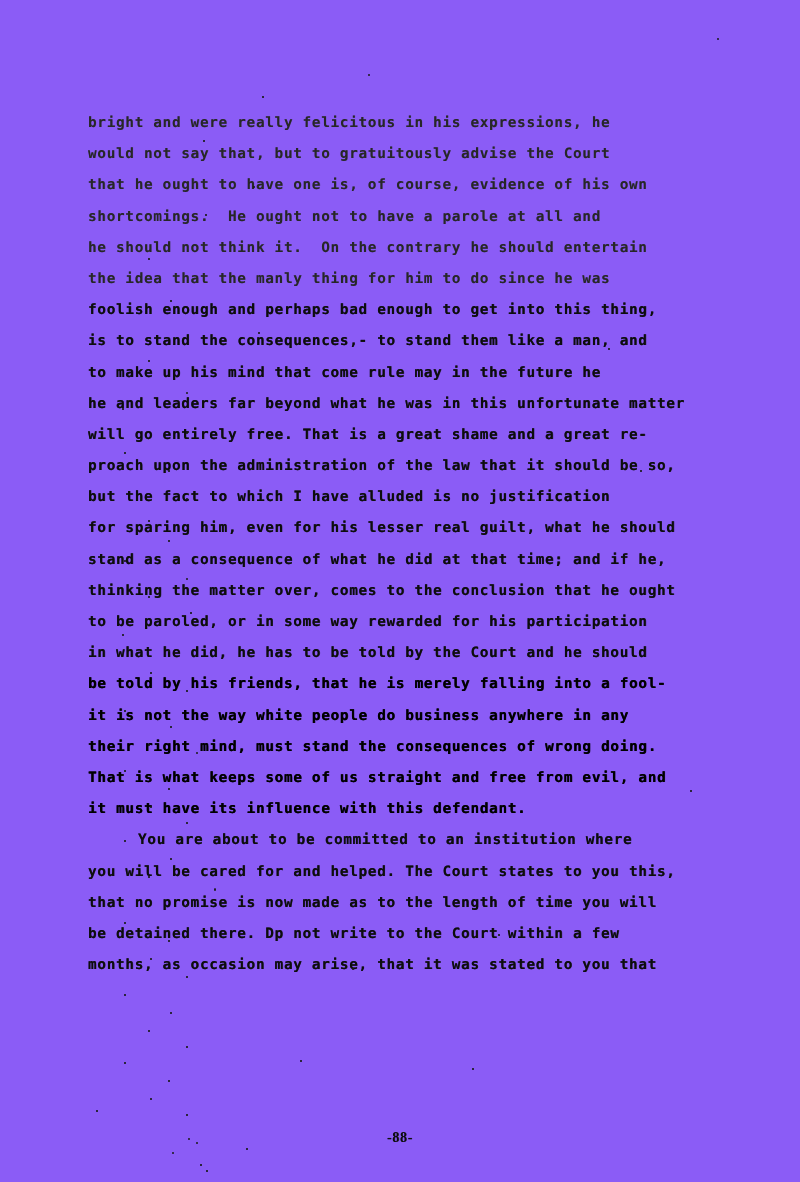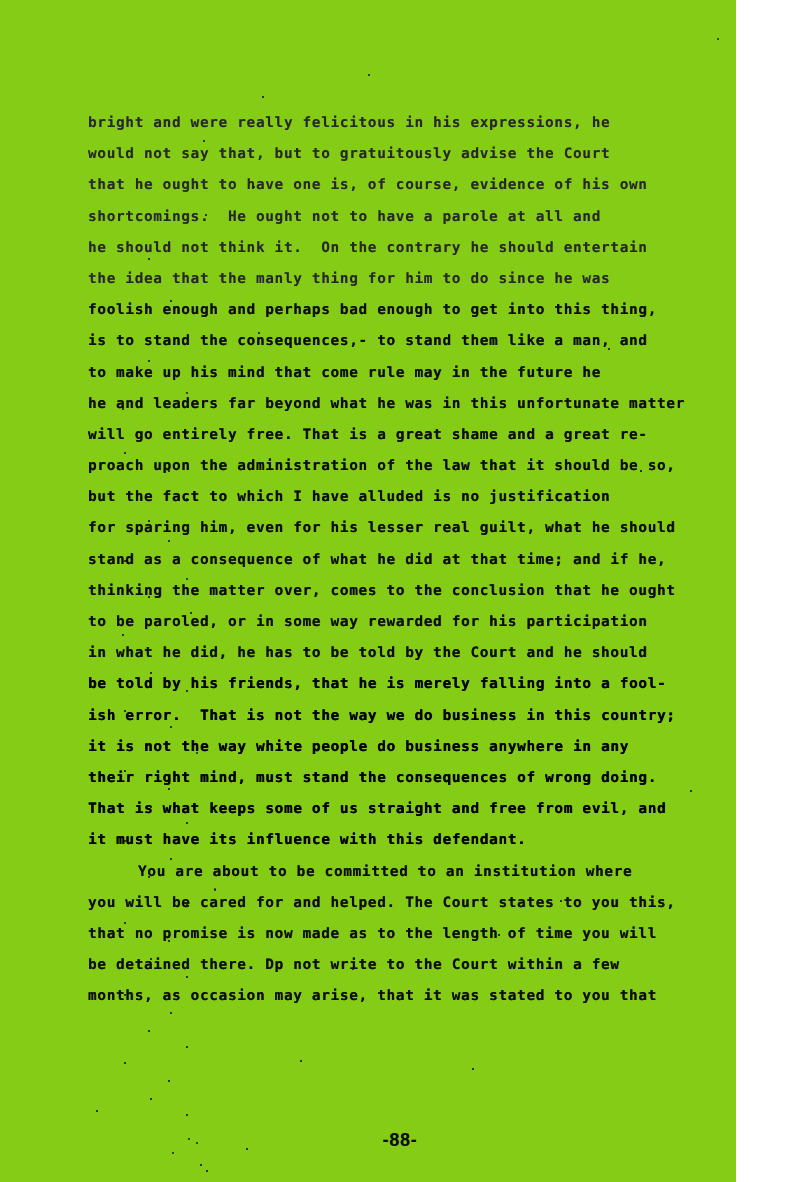--- a/index.html
+++ b/index.html
@@ -3,23 +3,23 @@
 <meta charset="utf-8">
 <style>
   html, body {
     margin: 0;
     padding: 0;
     background: #ffffff;
   }
 
   .page {
     position: relative;
-    width: 736px;
+    width: 800px;
     height: 1182px;
-    background: #84cc16;
+    background: #8b5cf6;
     overflow: hidden;
     font-family: "DejaVu Sans Mono", "Liberation Mono", monospace;
   }
 
   
   .speckles {
     position: absolute;
     inset: 0;
     pointer-events: none;
     z-index: 3;
@@ -69,26 +69,26 @@
     padding-left: 50px;
   }
 
   
   .page-number {
     position: absolute;
     top: 1130px;
     left: 0;
     width: 800px;
     text-align: center;
-    font-size: 18px;
+    font-size: 14px;
     letter-spacing: 0.7px;
     font-weight: 700;
     color: #0d0d0d;
     z-index: 2;
-    font-family: Liberation Sans, sans-serif;
+    font-family: Liberation Serif, serif;
     text-shadow: 0.35px 0 0 rgba(20,20,20,0.55);
   }
 </style>
 </head>
 <body>
 
 <div class="page">
 
   <div class="body-text">
       <span class="text-line light">bright and were really felicitous in his expressions, he</span>
@@ -103,21 +103,20 @@
       <span class="text-line">he and leaders far beyond what he was in this unfortunate matter</span>
       <span class="text-line">will go entirely free. That is a great shame and a great re-</span>
       <span class="text-line">proach upon the administration of the law that it should be so,</span>
       <span class="text-line">but the fact to which I have alluded is no justification</span>
       <span class="text-line">for sparing him, even for his lesser real guilt, what he should</span>
       <span class="text-line">stand as a consequence of what he did at that time; and if he,</span>
       <span class="text-line">thinking the matter over, comes to the conclusion that he ought</span>
       <span class="text-line">to be paroled, or in some way rewarded for his participation</span>
       <span class="text-line">in what he did, he has to be told by the Court and he should</span>
       <span class="text-line heavy">be told by his friends, that he is merely falling into a fool-</span>
-      <span class="text-line heavy">ish error.  That is not the way we do business in this country;</span>
       <span class="text-line heavy">it is not the way white people do business anywhere in any</span>
       <span class="text-line heavy">their right mind, must stand the consequences of wrong doing.</span>
       <span class="text-line heavy">That is what keeps some of us straight and free from evil, and</span>
       <span class="text-line heavy">it must have its influence with this defendant.</span>
       <span class="text-line indent">You are about to be committed to an institution where</span>
       <span class="text-line">you will be cared for and helped. The Court states to you this,</span>
       <span class="text-line">that no promise is now made as to the length of time you will</span>
       <span class="text-line">be detained there. Dp not write to the Court within a few</span>
       <span class="text-line">months, as occasion may arise, that it was stated to you that</span>
     </div>

